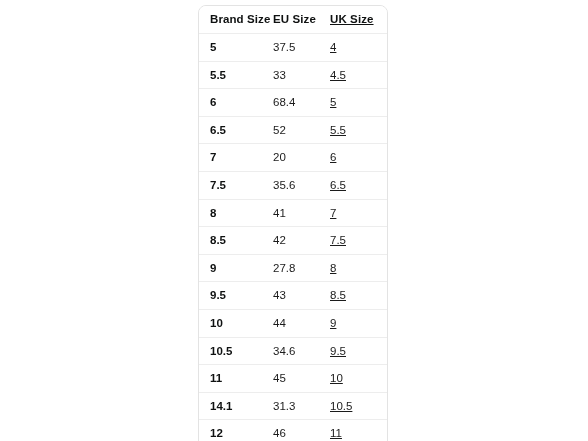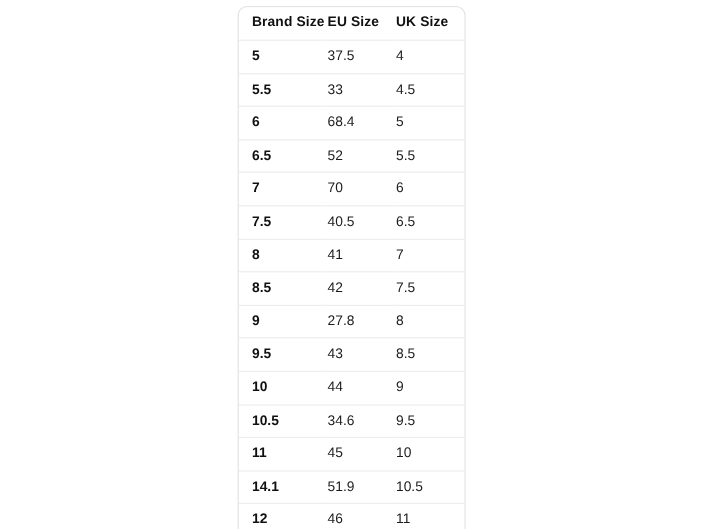--- a/index.html
+++ b/index.html
@@ -73,21 +73,21 @@
     line-height: 27px;
     border-bottom: 1px solid #ededed;
   }
 
   
   table.size-table th.c-brand,
   table.size-table td.c-brand { padding-left: 11px; }
   table.size-table th.c-eu,
   table.size-table td.c-eu { padding-left: 2px; }
   table.size-table th.c-uk,
-  table.size-table td.c-uk { padding-left: 1px; }
+  table.size-table td.c-uk { padding-left: 1px; text-decoration: underline; }
 
   
   table.size-table tbody td.c-brand {
     font-weight: bold;
     color: #0f1111;
   }
   table.size-table tbody td.c-eu,
   table.size-table tbody td.c-uk {
     font-weight: normal;
     color: #1b1b1b;
@@ -132,26 +132,26 @@
           <td class="c-eu">68.4</td>
           <td class="c-uk">5</td>
         </tr>
         <tr>
           <td class="c-brand">6.5</td>
           <td class="c-eu">52</td>
           <td class="c-uk">5.5</td>
         </tr>
         <tr>
           <td class="c-brand">7</td>
-          <td class="c-eu">70</td>
+          <td class="c-eu">20</td>
           <td class="c-uk">6</td>
         </tr>
         <tr>
           <td class="c-brand">7.5</td>
-          <td class="c-eu">40.5</td>
+          <td class="c-eu">35.6</td>
           <td class="c-uk">6.5</td>
         </tr>
         <tr>
           <td class="c-brand">8</td>
           <td class="c-eu">41</td>
           <td class="c-uk">7</td>
         </tr>
         <tr>
           <td class="c-brand">8.5</td>
           <td class="c-eu">42</td>
@@ -177,21 +177,21 @@
           <td class="c-eu">34.6</td>
           <td class="c-uk">9.5</td>
         </tr>
         <tr>
           <td class="c-brand">11</td>
           <td class="c-eu">45</td>
           <td class="c-uk">10</td>
         </tr>
         <tr>
           <td class="c-brand">14.1</td>
-          <td class="c-eu">51.9</td>
+          <td class="c-eu">31.3</td>
           <td class="c-uk">10.5</td>
         </tr>
         <tr>
           <td class="c-brand">12</td>
           <td class="c-eu">46</td>
           <td class="c-uk">11</td>
         </tr>
 
       </tbody>
     </table>

